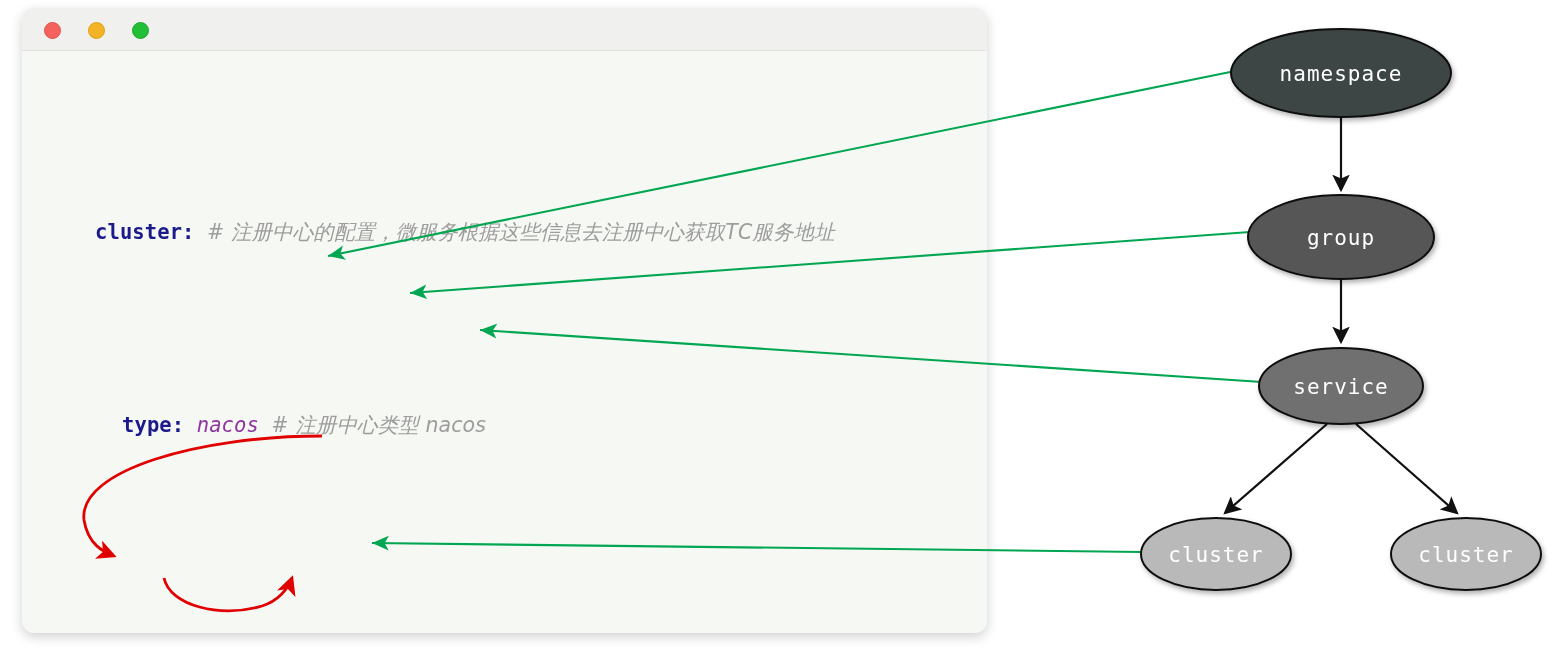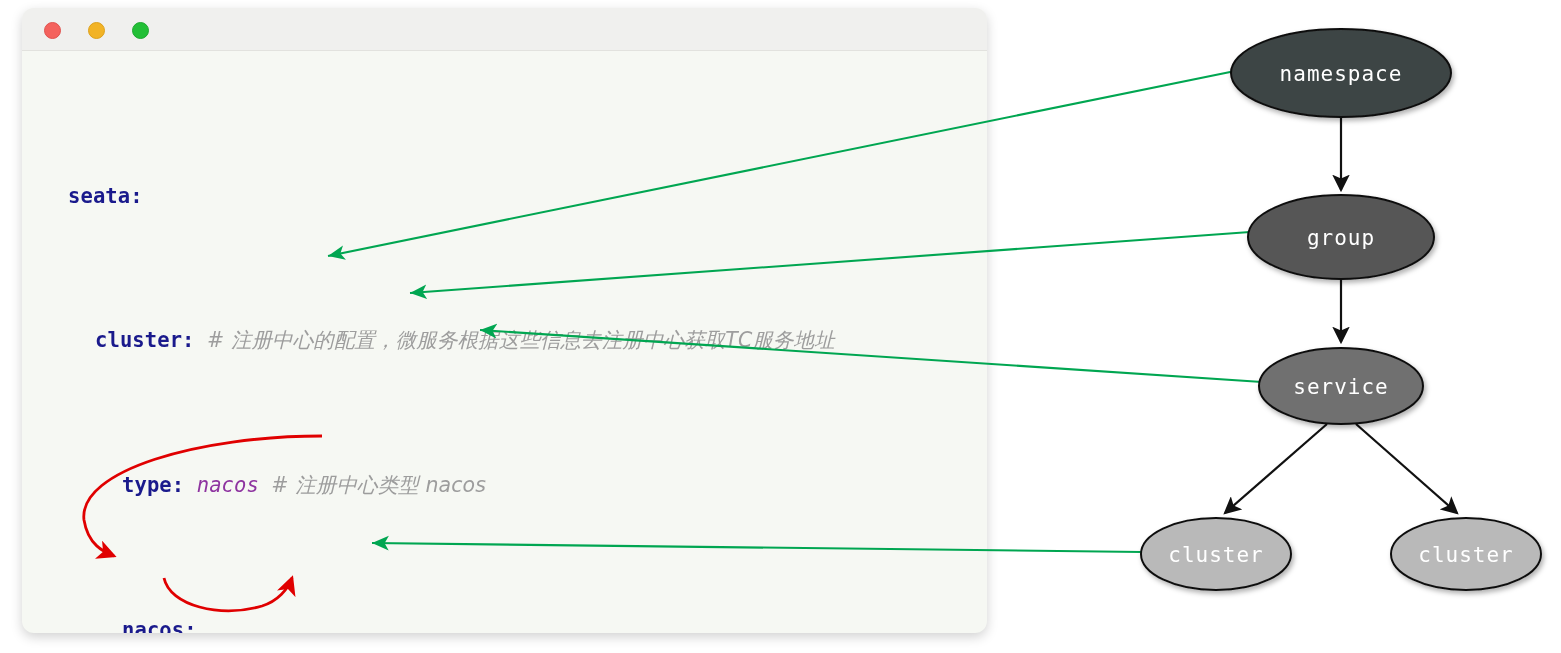--- a/index.html
+++ b/index.html
@@ -56,21 +56,21 @@
     position: relative;
     padding: 18px 0 0 0;
     font-size: 20.5px;
     line-height: 36.2px;
     white-space: pre;
     letter-spacing: 0.1px;
   }
   .line { height: 36.2px; position: relative; }
   .ind1 { padding-left: 46px; }
   .ind2 { padding-left: 73px; }
-  .ind3 { padding-left: 100px; }
+  .ind3 { padding-left: 100px; margin-top: 48px; }
 
   .k   { color: #1a1a8c; font-weight: bold; }
   .p   { color: #1a1a8c; font-weight: bold; }
   .v   { color: #1c1c1c; }
   .vp  { color: #8e34a0; font-style: italic; }
   .cmz { color: #9d9d9d; font-style: italic; font-family: "DejaVu Sans", sans-serif; }
 
   
   #overlay {
     position: absolute;
@@ -98,27 +98,25 @@
   <div id="code-window">
 
     <div id="titlebar">
       <span class="dot red"></span>
       <span class="dot yellow"></span>
       <span class="dot green"></span>
     </div>
 
     <div id="code">
 
-      <div class="line ind1"><span class="k">seata</span><span class="p">:</span></div>
 
       <div class="line ind2"><span class="k">cluster</span><span class="p">:</span><span class="v"> </span><span class="cmz"># 注册中心的配置，微服务根据这些信息去注册中心获取TC服务地址</span></div>
 
       <div class="line ind3"><span class="k">type</span><span class="p">:</span><span> </span><span class="vp">nacos</span><span> </span><span class="cmz"># 注册中心类型 nacos</span></div>
 
-      <div class="line ind3"><span class="k">nacos</span><span class="p">:</span></div>
 
       
 
       
 
       
 
       
 
       

